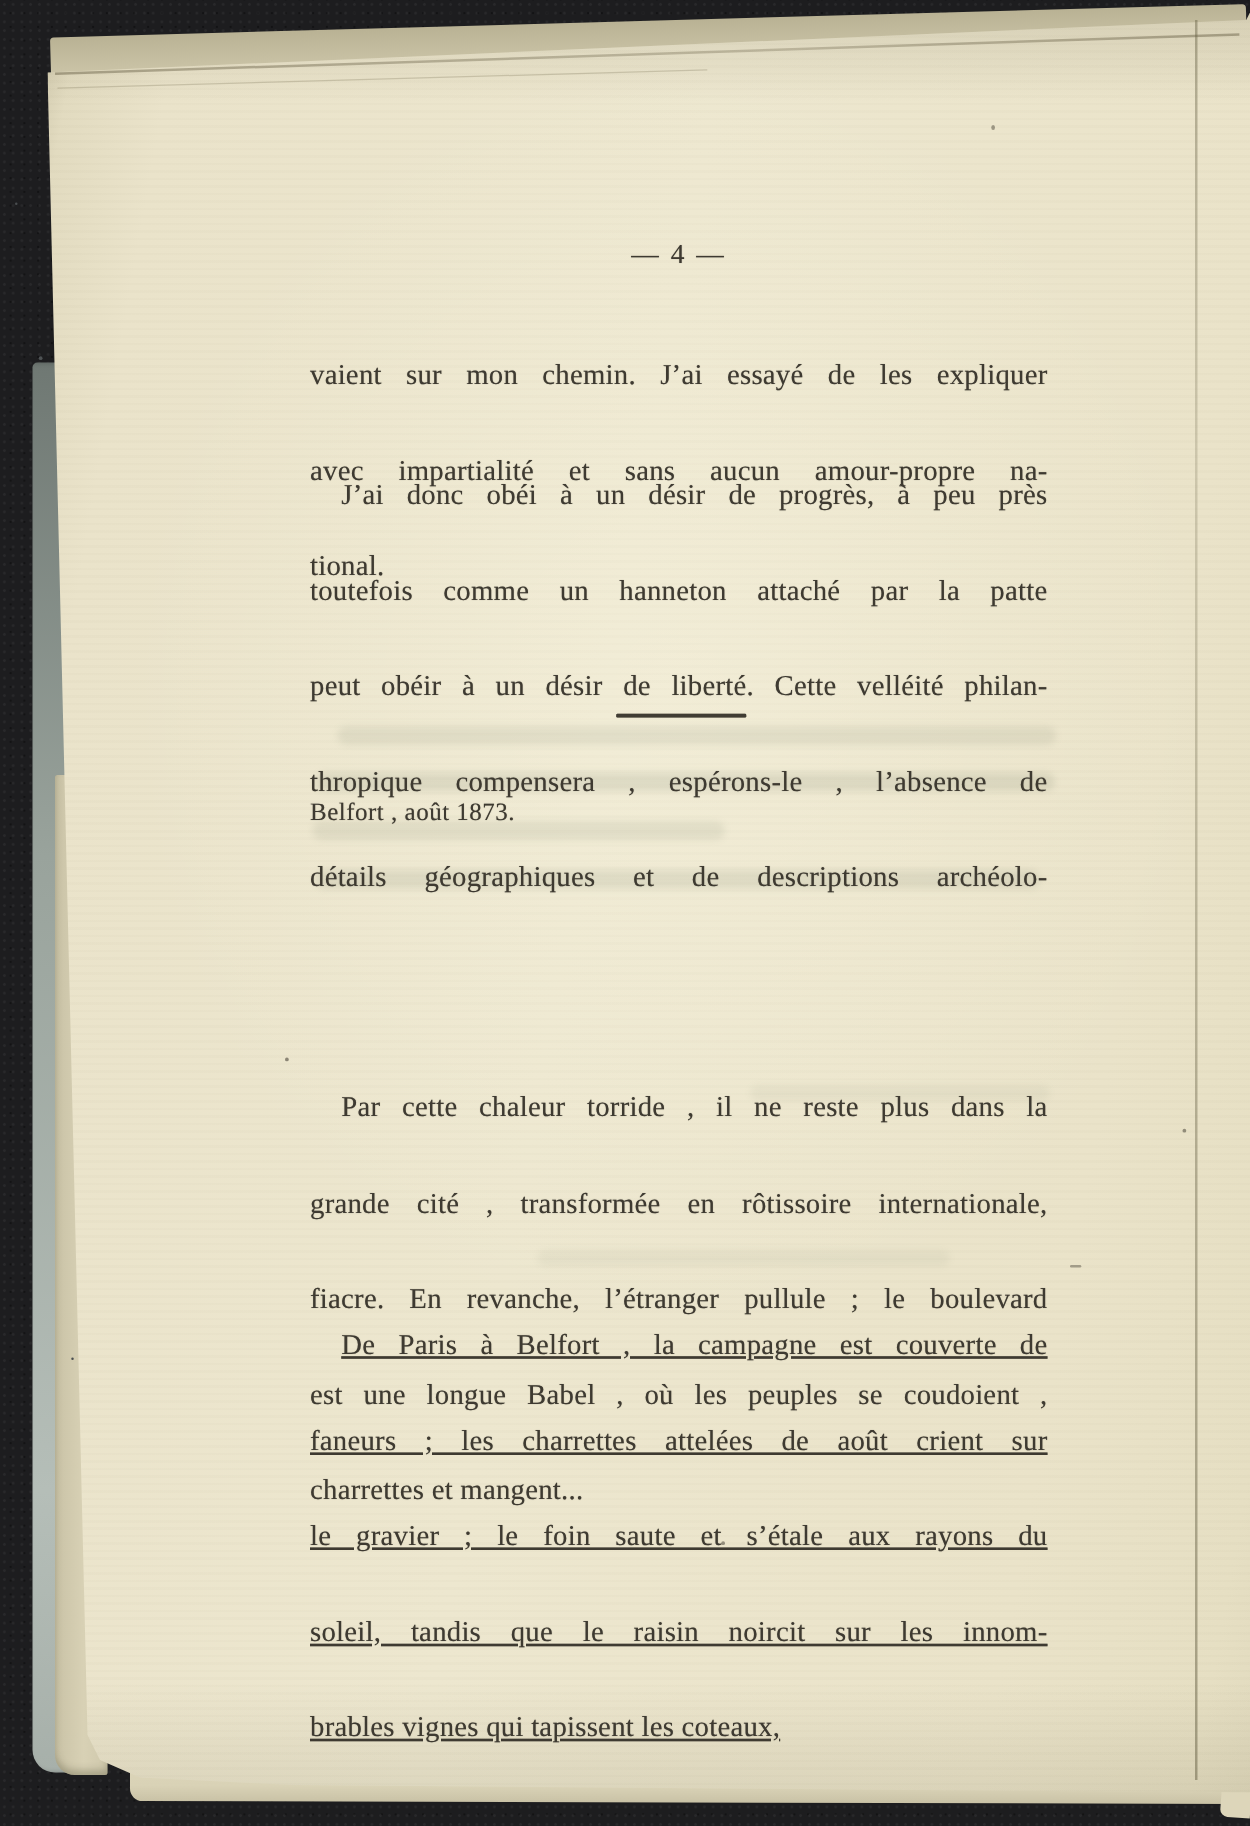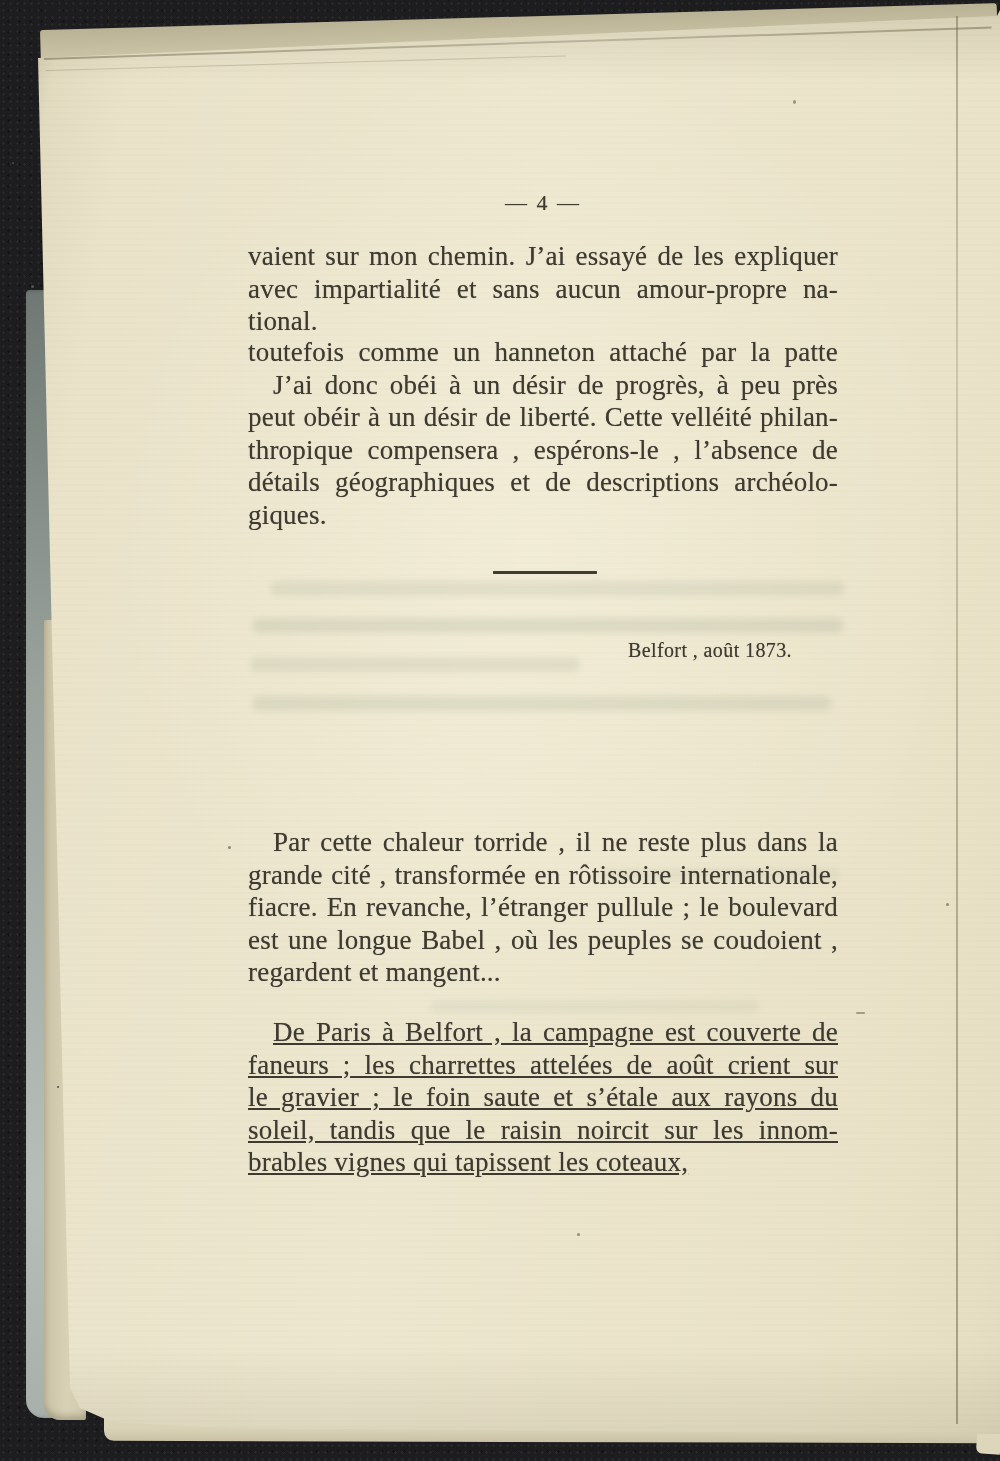--- a/index.html
+++ b/index.html
@@ -111,30 +111,30 @@
     text-align: center; font-size: 22px; letter-spacing: 2px;
   }
   .para { position: absolute; left: 248px; width: 590px; }
   .p1 { top: 240px; }
   .p2 { top: 336px; }
   .p3 { top: 726px; }
   .p4 { top: 826px; }
   .p5 { top: 1016px; text-decoration: underline; }
   .line {
     height: 32.5px; line-height: 32.5px;
-    font-size: 27px; letter-spacing: 0.2px;
+    font-size: 23px; letter-spacing: 0.2px;
     text-align: justify; text-align-last: justify;
-    white-space: nowrap; overflow: visible;
+    white-space: nowrap; overflow: visible; margin-top: 44px;
   }
   .line.indent { padding-left: 25px; }
   .line.last { text-align-last: left; }
   .dateline {
     position: absolute; left: 248px; top: 639px; width: 590px;
     box-sizing: border-box; padding-right: 46px;
-    text-align: right; font-size: 20px; letter-spacing: 0.4px;
+    text-align: left; font-size: 20px; letter-spacing: 0.4px;
   }
   .divider {
     position: absolute; left: 493px; top: 571px; width: 104px; height: 3px;
     background: #403c33; border-radius: 1px;
     box-shadow: 0 0 0.5px rgba(62,58,49,0.6);
   }
 </style>
 </head>
 <body>
 
@@ -170,39 +170,38 @@
 
   <div class="pagenum txt">— 4 —</div>
 
   <div class="para p1 txt">
     <div class="line">vaient sur mon chemin. J’ai essayé de les expliquer</div>
     <div class="line">avec impartialité et sans aucun amour-propre na-</div>
     <div class="line last">tional.</div>
   </div>
 
   <div class="para p2 txt">
+    <div class="line indent">J’ai donc obéi à un désir de progrès, à peu près</div>
     <div class="line">toutefois comme un hanneton attaché par la patte</div>
-    <div class="line indent">J’ai donc obéi à un désir de progrès, à peu près</div>
     <div class="line">peut obéir à un désir de liberté. Cette velléité philan-</div>
     <div class="line">thropique compensera , espérons-le , l’absence de</div>
     <div class="line">détails géographiques et de descriptions archéolo-</div>
-    <div class="line last">giques.</div>
   </div>
 
   <div class="divider"></div>
 
   <div class="dateline txt">Belfort , août 1873.</div>
 
 
   <div class="para p4 txt">
     <div class="line indent">Par cette chaleur torride , il ne reste plus dans la</div>
     <div class="line">grande cité , transformée en rôtissoire internationale,</div>
     <div class="line">fiacre. En revanche, l’étranger pullule ; le boulevard</div>
     <div class="line">est une longue Babel , où les peuples se coudoient ,</div>
-    <div class="line last">regardent et mangent...</div>
+    <div class="line last">charrettes et mangent...</div>
   </div>
 
   <div class="para p5 txt">
     <div class="line indent">De Paris à Belfort , la campagne est couverte de</div>
     <div class="line">faneurs ; les charrettes attelées de août crient sur</div>
     <div class="line">le gravier ; le foin saute et s’étale aux rayons du</div>
     <div class="line">soleil, tandis que le raisin noircit sur les innom-</div>
     <div class="line last">brables vignes qui tapissent les coteaux,</div>
   </div>
 

